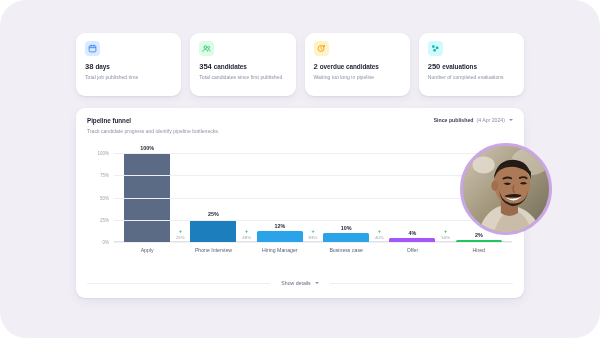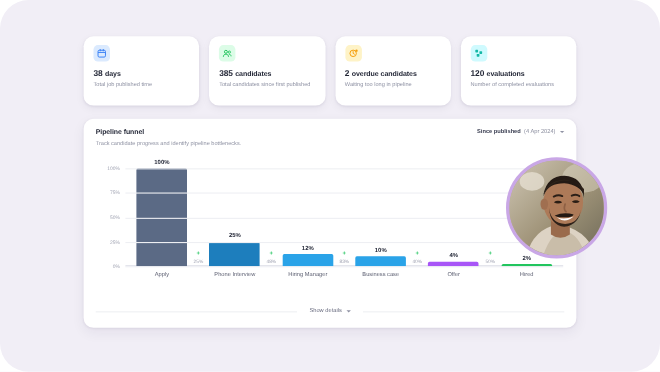--- a/index.html
+++ b/index.html
@@ -300,21 +300,21 @@
     <div class="stat-card">
       <div class="stat-icon icon-green">
         <svg width="9" height="9" viewBox="0 0 16 16" fill="none">
           <circle cx="6" cy="5.5" r="2.4" stroke="#22c55e" stroke-width="1.6"></circle>
           <circle cx="11.6" cy="6" r="1.8" stroke="#22c55e" stroke-width="1.4"></circle>
           <path d="M1.8 13c0-2.3 1.9-3.6 4.2-3.6s4.2 1.3 4.2 3.6" stroke="#22c55e" stroke-width="1.6" stroke-linecap="round"></path>
           <path d="M11.3 9.6c1.8 0 3 1 3 2.6" stroke="#22c55e" stroke-width="1.4" stroke-linecap="round"></path>
         </svg>
       </div>
       <div class="stat-value">
-        <span>385</span>
+        <span>354</span>
         <span class="unit">candidates</span>
       </div>
       <div class="stat-sub">Total candidates since first published</div>
     </div>
 
     <div class="stat-card">
       <div class="stat-icon icon-amber">
         <svg width="9" height="9" viewBox="0 0 16 16" fill="none">
           <circle cx="7.2" cy="8" r="5.2" stroke="#f59e0b" stroke-width="1.6"></circle>
           <path d="M7.2 5.1V8l2 1.3" stroke="#f59e0b" stroke-width="1.6" stroke-linecap="round"></path>
@@ -330,21 +330,21 @@
 
     <div class="stat-card">
       <div class="stat-icon icon-teal">
         <svg width="9" height="9" viewBox="0 0 16 16" fill="none">
           <rect x="2" y="2.2" width="4.4" height="4.4" rx="1" fill="#14b8a6"></rect>
           <rect x="8.6" y="4.6" width="4.4" height="4.4" rx="1" fill="#14b8a6"></rect>
           <rect x="4.2" y="9" width="4.4" height="4.4" rx="1" fill="#14b8a6"></rect>
         </svg>
       </div>
       <div class="stat-value">
-        <span>120</span>
+        <span>250</span>
         <span class="unit">evaluations</span>
       </div>
       <div class="stat-sub">Number of completed evaluations</div>
     </div>
 
   </div>
 
   <div class="panel">
 
     <div class="panel-header">

